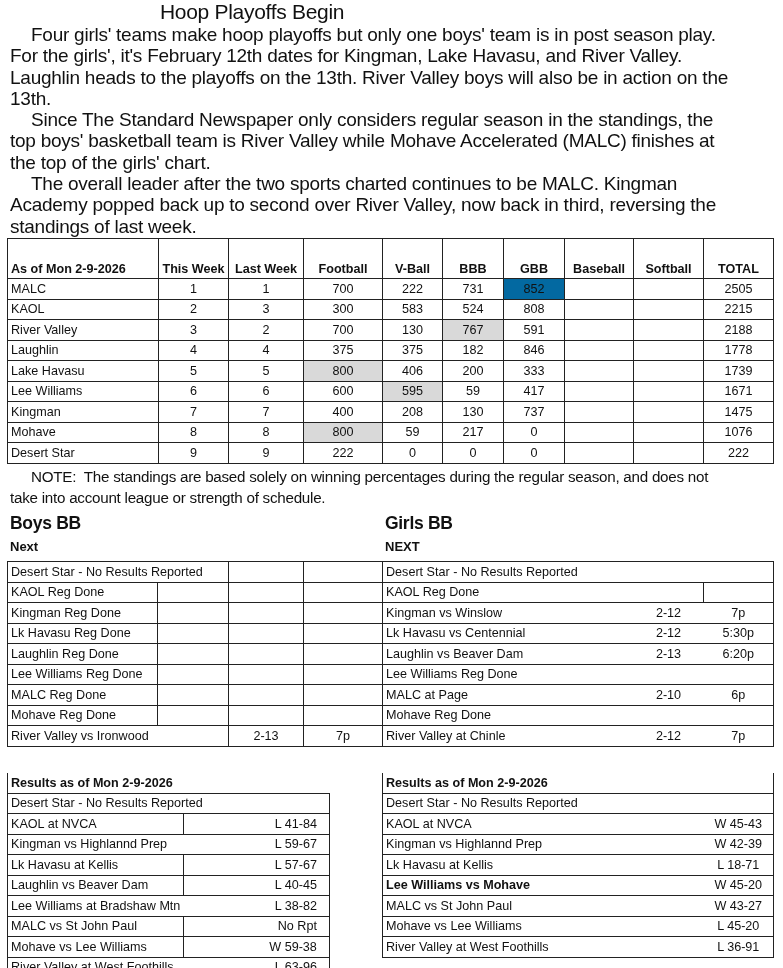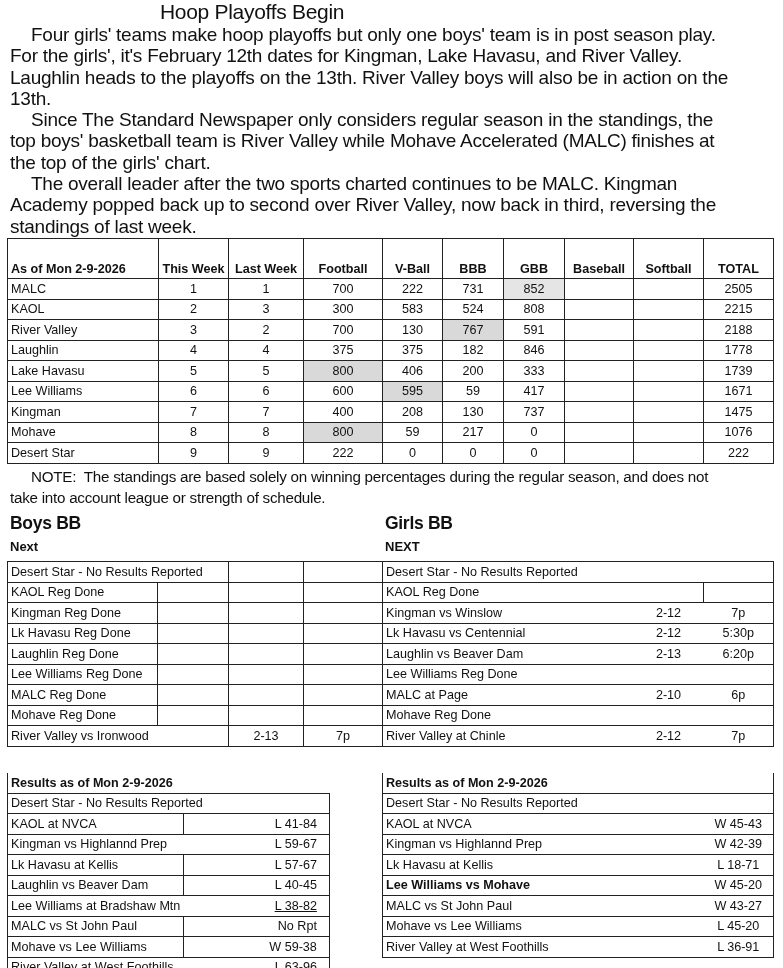--- a/index.html
+++ b/index.html
@@ -81,21 +81,21 @@
       </tr>
     </thead>
   <tbody id="standings-body">
       <tr>
         <td class="team">MALC</td>
         <td>1</td>
         <td>1</td>
         <td>700</td>
         <td>222</td>
         <td>731</td>
-        <td class="hl" style="background: #e5e5e5;">852</td>
+        <td class="hl" style="background: #0369a1;">852</td>
         <td></td>
         <td></td>
         <td>2505</td>
       </tr>
       <tr>
         <td class="team">KAOL</td>
         <td>2</td>
         <td>3</td>
         <td>300</td>
         <td>583</td>
@@ -337,21 +337,21 @@
       <tr>
         <td>Lk Havasu at Kellis</td>
         <td class="r">L 57-67</td>
       </tr>
       <tr>
         <td>Laughlin vs Beaver Dam</td>
         <td class="r">L 40-45</td>
       </tr>
       <tr>
         <td style="border-right: none;">Lee Williams at Bradshaw Mtn</td>
-        <td class="r" style="border-left: none; overflow: visible; text-decoration: underline;">L 38-82</td>
+        <td class="r" style="border-left: none; overflow: visible;">L 38-82</td>
       </tr>
       <tr>
         <td>MALC vs St John Paul</td>
         <td class="r">No Rpt</td>
       </tr>
       <tr>
         <td>Mohave vs Lee Williams</td>
         <td class="r">W 59-38</td>
       </tr>
       <tr>

